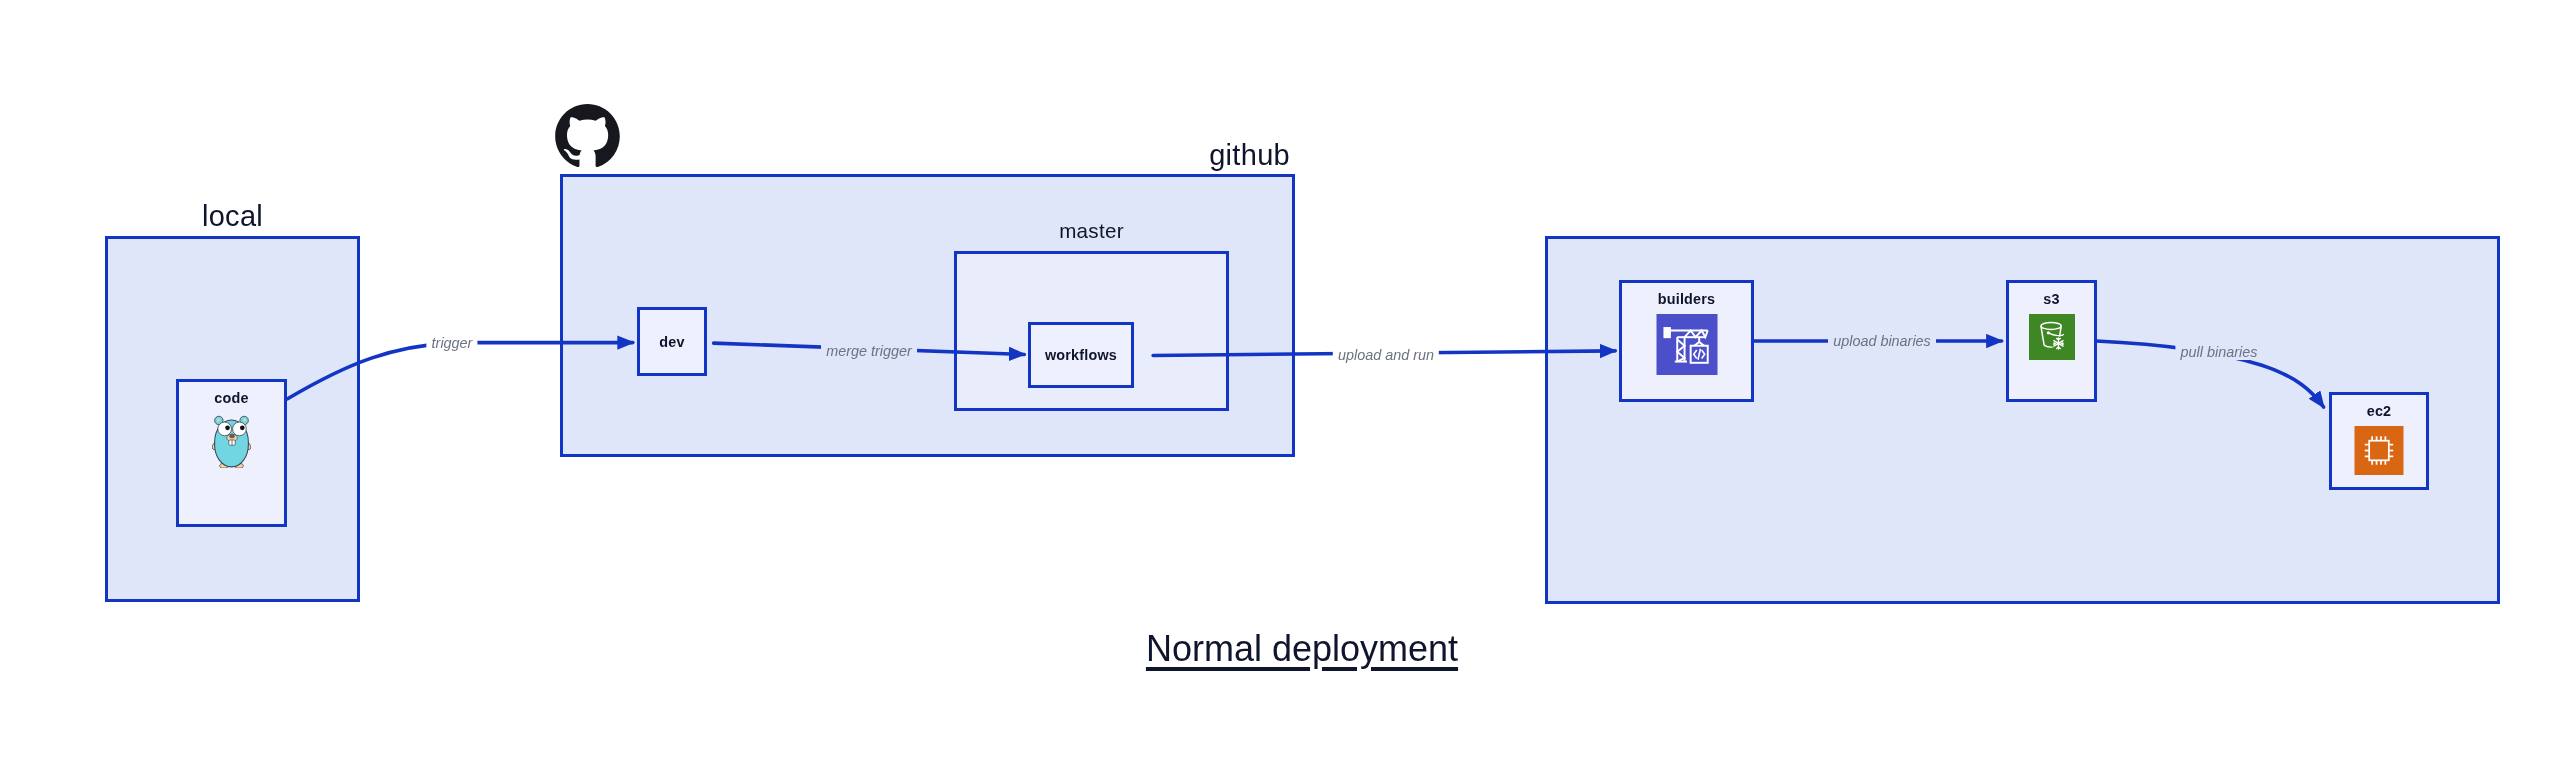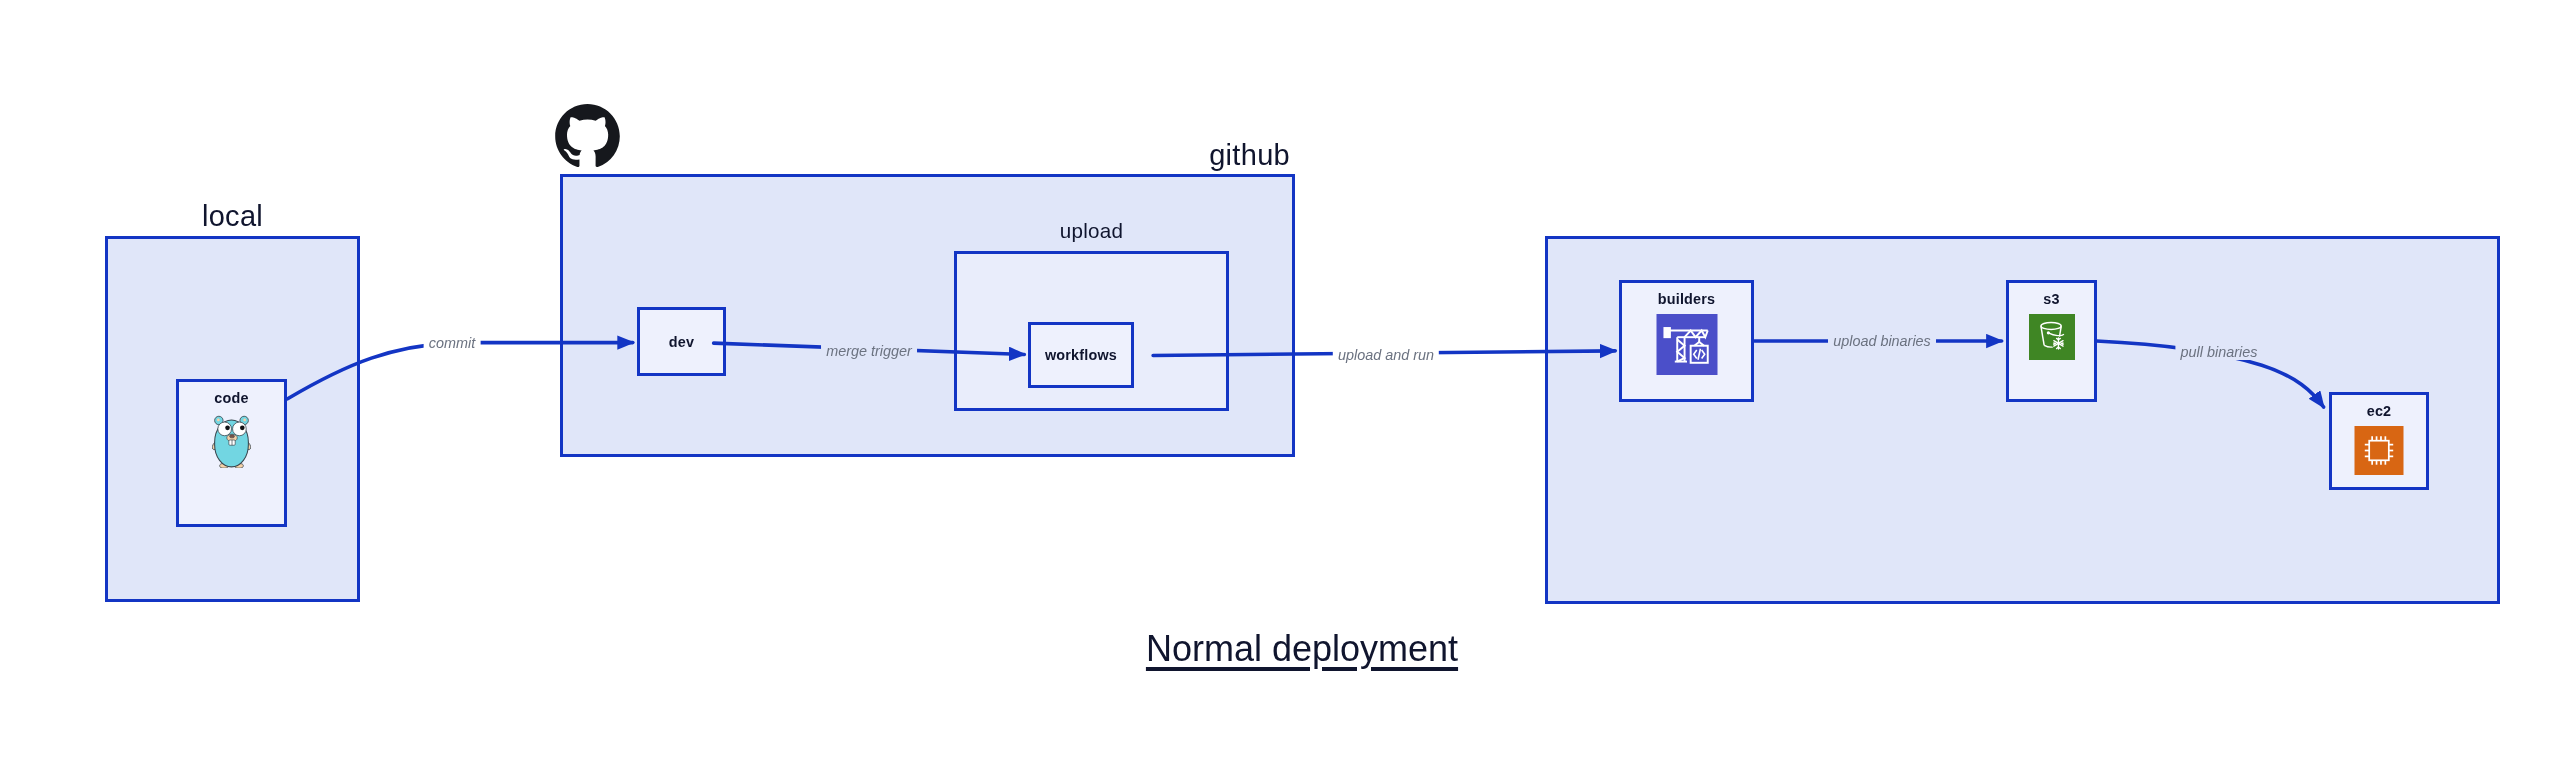--- a/index.html
+++ b/index.html
@@ -19,21 +19,21 @@
   #lbl-github{left:560px;width:730px;top:139px; text-align:right;}
   #lbl-master{left:954px;width:275px; top:219px; text-align:center;font-size:20.6px;}
   #lbl-aws   {left:1545px;width:955px;top:202px; text-align:center;}
 
   
   .node{position:absolute;border:3.1px solid var(--line);background:var(--node);box-sizing:border-box;z-index:2;}
   .node-label{font-weight:bold;font-size:14.4px;color:var(--ink);text-align:right;letter-spacing:0.2px;}
   .centered{display:flex;align-items:center;justify-content:center;}
   .with-icon{display:flex;flex-direction:column;align-items:center;padding-top:7.7px;gap:7.7px;}
   #n-code     {left:176px; top:379px; width:111px;height:148px;}
-  #n-dev      {left:637px;top:307px; width:89px;height:69px;}
+  #n-dev      {left:637px;top:307px; width:70px;height:69px;}
   #n-workflows{left:1028px;top:322px; width:106px;height:66px;}
   #n-builders {left:1619px;top:280px; width:135px;height:122px;}
   #n-s3       {left:2006px;top:280px; width:91px;height:122px;}
   #n-ec2      {left:2329px;top:380px; width:100px;height:98px;margin-top:12px;}
 
   
   #edges{position:absolute;left:0;top:0;z-index:3;pointer-events:none;}
   #edges path.wire{stroke:var(--line);stroke-width:7;fill:none;stroke-linecap:round;}
   #edges marker path{fill:var(--line);}
 
@@ -62,21 +62,21 @@
 
 <div id="canvas">
 
   <div class="container" id="c-local"></div>
   <div class="container" id="c-github"></div>
   <div class="container" id="c-master"></div>
   <div class="container" id="c-aws"></div>
 
   <div class="container-label" id="lbl-local">local</div>
   <div class="container-label" id="lbl-github">github</div>
-  <div class="container-label" id="lbl-master">upload</div>
+  <div class="container-label" id="lbl-master">master</div>
 
   <svg id="octocat" width="65" height="63" viewBox="0 0 16 15.6">
     <path fill="var(--octocat)" d="M8 0C3.58 0 0 3.58 0 8c0 3.54 2.29 6.53 5.47 7.59.4.07.55-.17.55-.38 0-.19-.01-.82-.01-1.49-2.01.37-2.53-.49-2.69-.94-.09-.23-.48-.94-.82-1.13-.28-.15-.68-.52-.01-.53.63-.01 1.08.58 1.23.82.72 1.21 1.87.87 2.33.66.07-.52.28-.87.51-1.07-1.78-.2-3.64-.89-3.64-3.95 0-.87.31-1.59.82-2.15-.08-.2-.36-1.02.08-2.12 0 0 .67-.21 2.2.82.64-.18 1.32-.27 2-.27s1.36.09 2 .27c1.53-1.04 2.2-.82 2.2-.82.44 1.1.16 1.92.08 2.12.51.56.82 1.27.82 2.15 0 3.07-1.87 3.75-3.65 3.95.29.25.54.73.54 1.48 0 1.07-.01 1.93-.01 2.2 0 .21.15.46.55.38A8.01 8.01 0 0 0 16 8c0-4.42-3.58-8-8-8z"></path>
   </svg>
 
   <div class="node with-icon" id="n-code">
     <div class="node-label">code</div>
     <svg class="icon-svg" width="39" height="55" viewBox="0 0 74 104">
       <circle cx="13" cy="14" r="8" fill="var(--gopher)" stroke="#39464d" stroke-width="1.6"></circle>
       <circle cx="61" cy="14" r="8" fill="var(--gopher)" stroke="#39464d" stroke-width="1.6"></circle>
@@ -186,21 +186,21 @@
         <path d="M0,0 L34,14 L0,28 Z"></path>
       </marker>
     </defs>
     <path class="wire" d="M 558 774 C 680 702 762 672 880 665 L 1228 665" marker-end="url(#ah)"></path>
     <path class="wire" d="M 1385 666 L 1988 688" marker-end="url(#ah)"></path>
     <path class="wire" d="M 2238 690 L 3135 681" marker-end="url(#ah)"></path>
     <path class="wire" d="M 3405 662 L 3885 662" marker-end="url(#ah)"></path>
     <path class="wire" d="M 4069 662 C 4180 667 4300 681 4390 709 C 4458 731 4488 760 4510 790" marker-end="url(#ah)"></path>
   </svg>
 
-  <div class="edge-label on-white" id="e0">commit</div>
+  <div class="edge-label on-white" id="e0">trigger</div>
   <div class="edge-label on-panel" id="e1">merge trigger</div>
   <div class="edge-label on-white" id="e2">upload and run</div>
   <div class="edge-label on-panel" id="e3">upload binaries</div>
   <div class="edge-label on-panel" id="e4">pull binaries</div>
 
   <div id="title">
     <span>Normal deployment</span>
   </div>
 
 </div>

